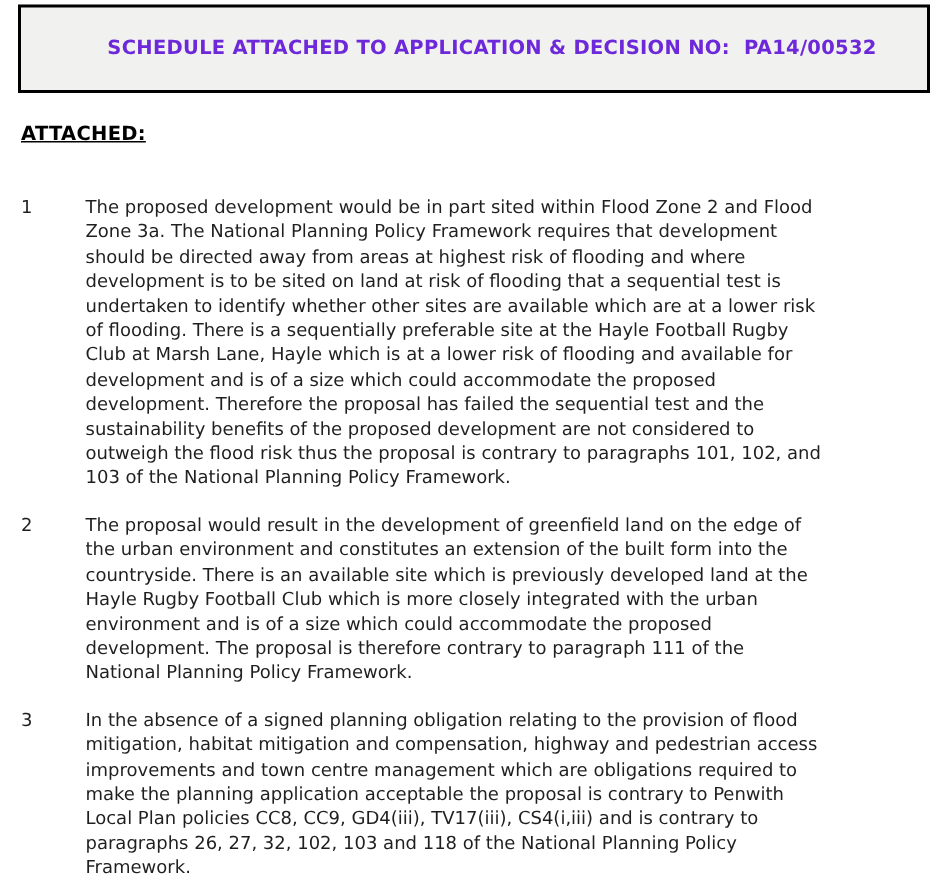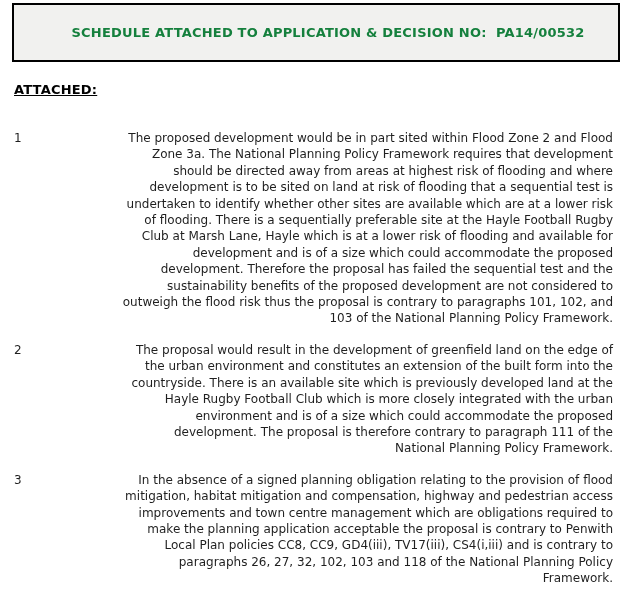--- a/index.html
+++ b/index.html
@@ -21,21 +21,21 @@
     height: 55px;
     border: 2px solid #000000;
     background: #f1f1ef;
     display: flex;
     align-items: center;
     justify-content: center;
   }
   .header-title {
     font-size: 13px;
     font-weight: bold;
-    color: #15803d;
+    color: #6d28d9;
     white-space: pre;
     letter-spacing: 0.2px;
     margin-left: 24px;
   }
   .reasons-heading {
     font-size: 13px;
     font-weight: bold;
     color: #000000;
     text-decoration: underline;
     margin: 19px 0 0 14px;
@@ -59,21 +59,20 @@
     line-height: 16.4px;
     color: #1f1f1f;
   }
   .reason-text {
     margin: 0;
     width: 556px;
     font-size: 12px;
     line-height: 16.4px;
     color: #1f1f1f;
     white-space: pre-line;
-    text-align: right;
   }
 </style>
 </head>
 <body>
 
 <div class="page">
 
   <div class="header-box">
     <span class="header-title">SCHEDULE ATTACHED TO APPLICATION &amp; DECISION NO:  PA14/00532</span>
   </div>

